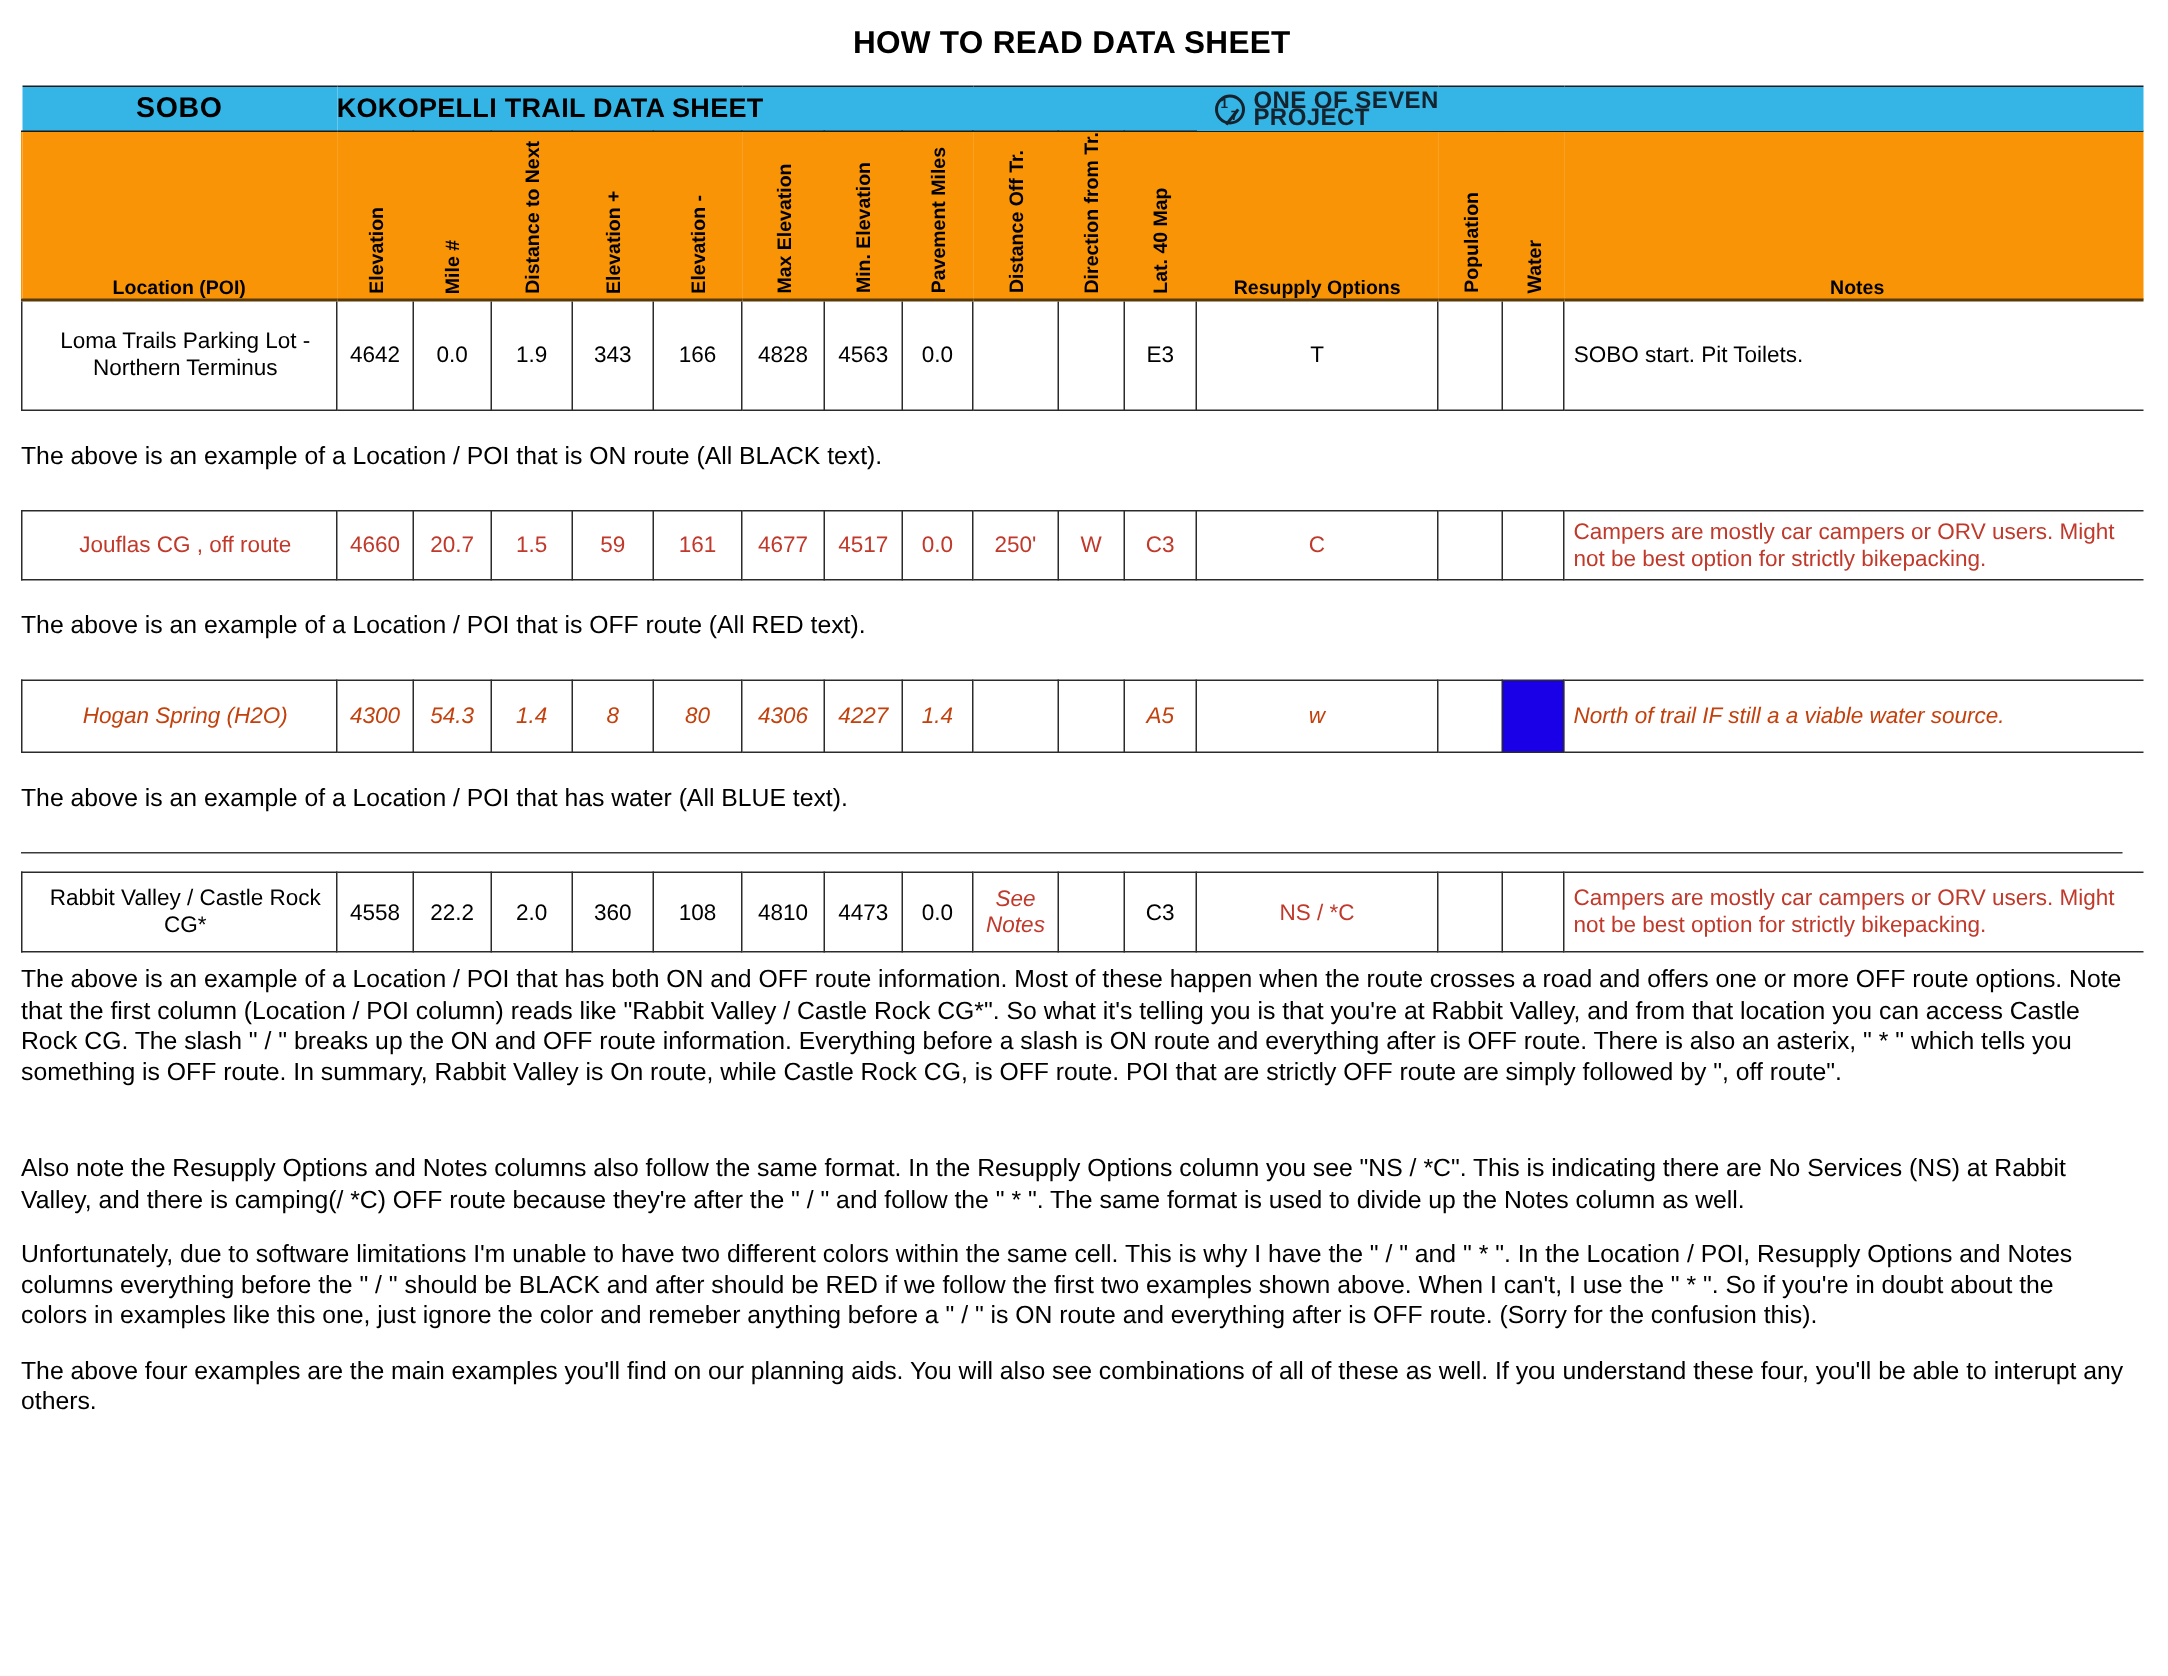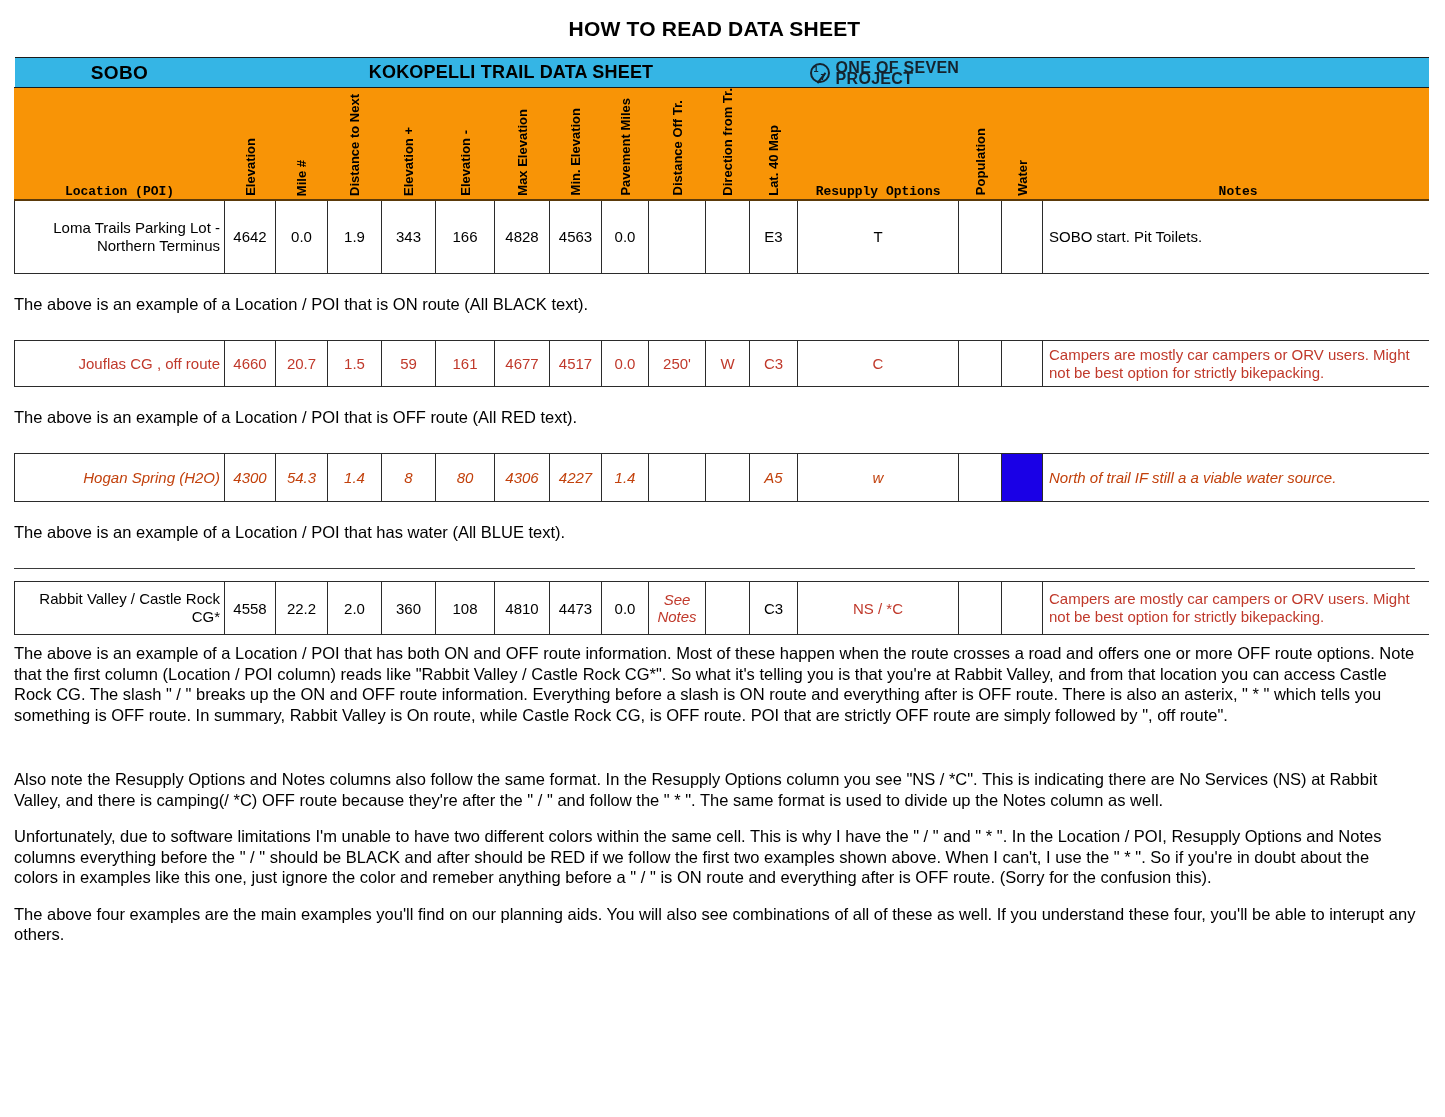--- a/index.html
+++ b/index.html
@@ -36,21 +36,21 @@
     background: #35b5e5;
     height: 30px;
     border: 1px solid #1b1b1b;
     border-left: none; border-right: none;
   }
   .banner-left {
     font-size: 19px; font-weight: bold; text-align: center;
     letter-spacing: .4px;
   }
   .banner-mid {
-    font-size: 18px; font-weight: bold; text-align: center;
+    font-size: 18px; font-weight: bold; text-align: left;
     letter-spacing: .2px;
   }
   .banner-right { position: relative; }
   .logo-wrap {
     display: flex; align-items: center; gap: 6px;
     justify-content: flex-start; padding-left: 12px;
   }
   .logo-circle {
     width: 20px; height: 20px; border-radius: 50%;
     border: 2px solid #15232e; position: relative;
@@ -90,33 +90,32 @@
   .hdr-vert .rot {
     display: inline-block;
     writing-mode: vertical-rl;
     transform: rotate(180deg);
     line-height: 13px;
     text-align: center;
   }
   .hdr-flat {
     font-size: 13px; font-weight: bold; text-align: center;
     padding-bottom: 7px;
-    font-family: Liberation Mono, monospace;
   }
 
   
   .drow td {
     border: 1px solid #2b2b2b;
     font-size: 15px;
     text-align: center;
     vertical-align: middle;
     background: #ffffff;
   }
   .drow td.loc {
-    text-align: right;
+    text-align: center;
     padding-left: 12px; padding-right: 4px;
     line-height: 18px;
     margin-top: 36px;
   }
   .drow td.notes {
     text-align: left;
     padding-left: 6px; padding-right: 4px;
     line-height: 18px;
   }
   .drow td.supply { text-align: center; }

